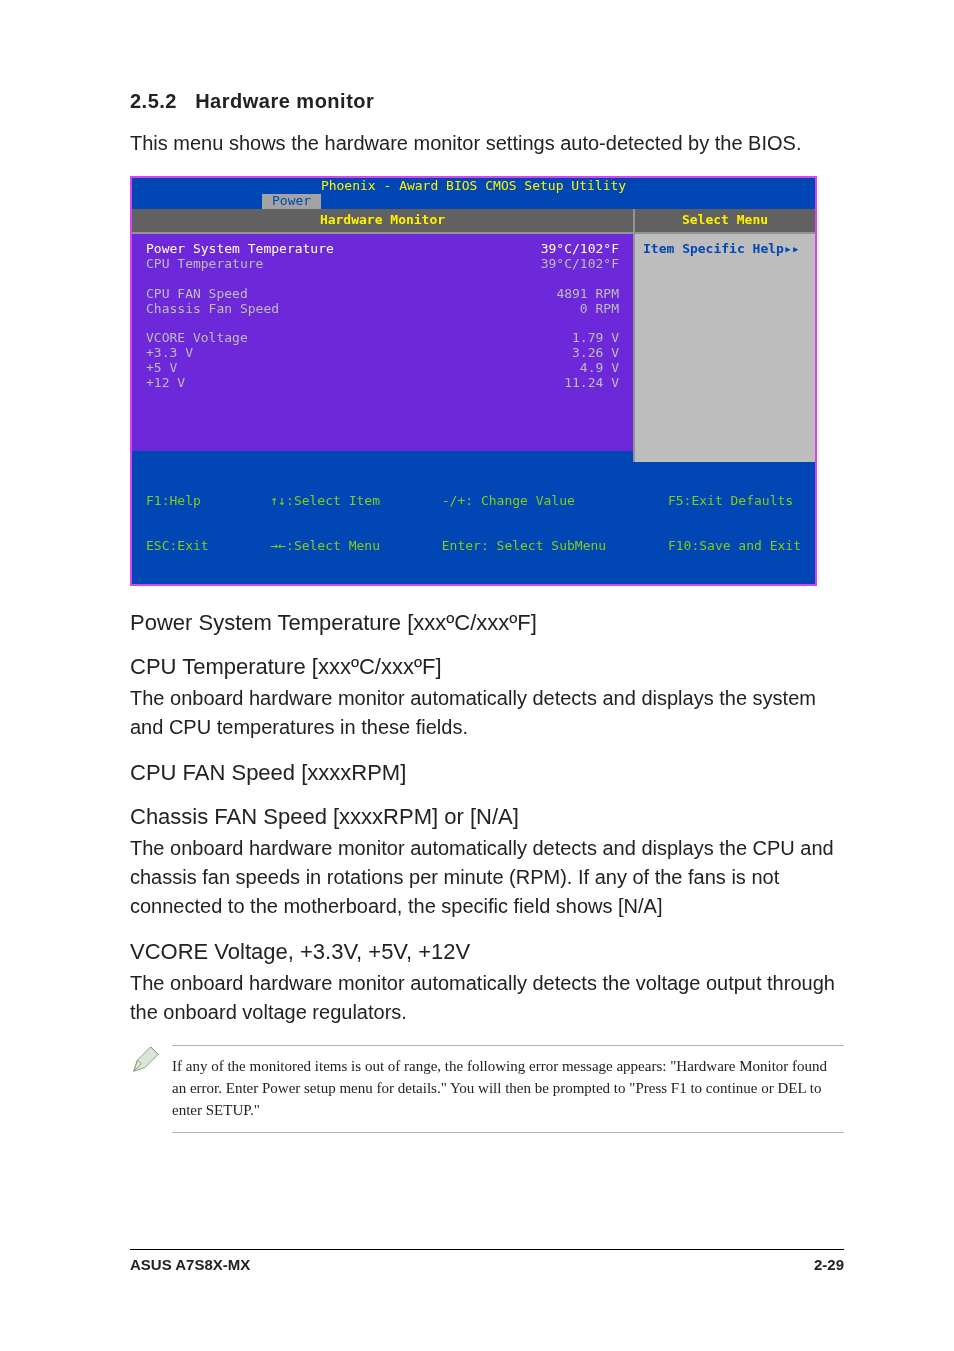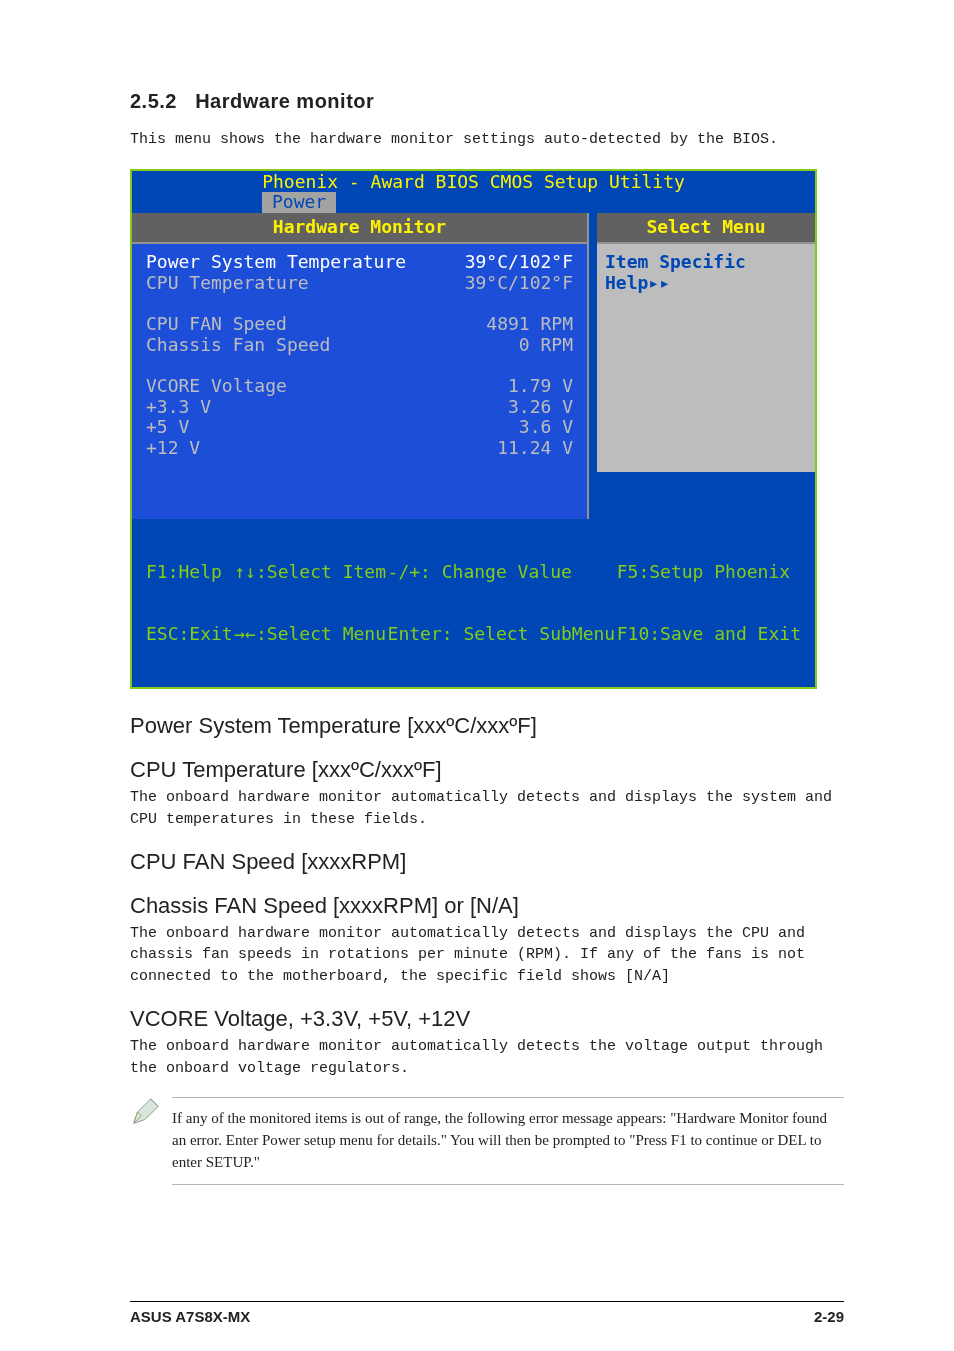--- a/index.html
+++ b/index.html
@@ -13,33 +13,32 @@
   .page {
     padding: 90px 110px 40px 130px;
   }
   h2.section-number {
     font-size: 20px;
     font-weight: bold;
     margin: 0 0 16px 0;
     letter-spacing: 0.5px;
   }
   p.body-text {
-    font-size: 15px;
+    font-size: 20px;
     line-height: 1.45;
     margin: 0 0 18px 0;
-    font-family: Liberation Mono, monospace;
   }
 
   
   .bios-box {
     width: 683px;
-    border: 2px solid #84cc16;
+    border: 2px solid #d946ef;
     background: #0046b5;
     font-family: "Lucida Console", Monaco, monospace;
-    font-size: 18px;
+    font-size: 13px;
     line-height: 1.15;
     margin: 14px 0 24px 0;
   }
   .bios-title {
     color: #fff200;
     background: #0046b5;
     text-align: center;
     padding: 1px 0 0 0;
   }
   .bios-tab-row {
@@ -54,33 +53,32 @@
     margin-left: 130px;
   }
   .bios-cols {
     display: flex;
   }
   .bios-left {
     flex: 1;
     border-right: 2px solid #939393;
   }
   .bios-right {
-    width: 218px;
-    margin-left: 8px;
+    width: 180px;
   }
   .bios-header {
     background: #616161;
     color: #fff200;
     text-align: center;
     font-weight: bold;
     padding: 4px 0;
     border-bottom: 2px solid #939393;
   }
   .bios-body {
-    background: #1d4ed8;
+    background: #6d28d9;
     color: #bdbdbd;
     padding: 8px 14px 60px 14px;
   }
   .bios-row {
     display: flex;
     justify-content: space-between;
   }
   .bios-highlight {
     color: #fff;
   }
@@ -182,21 +180,21 @@
             <div class="bios-row">
               <span>VCORE Voltage</span>
               <span>1.79 V</span>
             </div>
             <div class="bios-row">
               <span>+3.3 V</span>
               <span>3.26 V</span>
             </div>
             <div class="bios-row">
               <span> +5  V</span>
-              <span>3.6 V</span>
+              <span>4.9 V</span>
             </div>
             <div class="bios-row">
               <span>+12  V</span>
               <span>11.24 V</span>
             </div>
           </div>
       </div>
       <div class="bios-right">
         <div class="bios-header">Select Menu</div>
         <div class="bios-right-body">
@@ -211,21 +209,21 @@
       </div>
       <div class="col">
         <div>↑↓:Select Item</div>
         <div>→←:Select Menu</div>
       </div>
       <div class="col">
         <div>-/+: Change Value</div>
         <div>Enter: Select SubMenu</div>
       </div>
       <div class="col">
-        <div>F5:Setup Phoenix</div>
+        <div>F5:Exit Defaults</div>
         <div>F10:Save and Exit</div>
       </div>
     </div>
   </div>
 
   <h3 class="sub">Power System Temperature [xxxºC/xxxºF]</h3>
   <h3 class="sub tight">CPU Temperature [xxxºC/xxxºF]</h3>
   <p class="body-text">The onboard hardware monitor automatically detects and displays the system and CPU temperatures in these fields.</p>
 
   <h3 class="sub">CPU FAN Speed [xxxxRPM]</h3>

